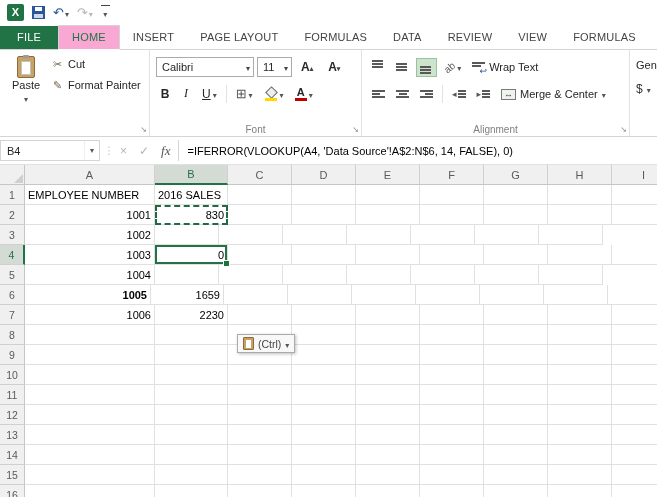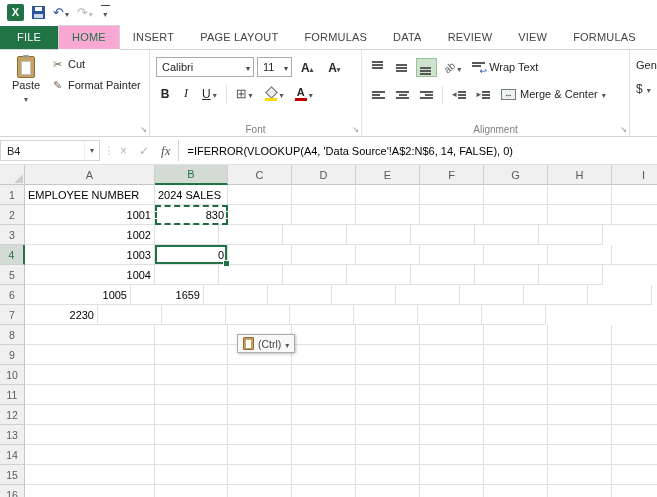--- a/index.html
+++ b/index.html
@@ -44,21 +44,21 @@
   .paste-icon:after { content:""; position:absolute; left:5px; top:-2px; width:6px; height:3px; background:#9a9a9a; border-radius:1px; }
   .clip-col { display:flex; flex-direction:column; gap:3px; padding-top:1px; }
   .sbtn { display:flex; align-items:center; gap:4px; height:18px; padding:0 3px; cursor:default; white-space:nowrap; }
   .sicon { width:13px; text-align:center; color:#7a6a4f; font-size:11px; }
   .copy-icon { position:relative; width:11px; height:12px; flex:none; }
   .copy-icon:before,.copy-icon:after { content:""; position:absolute; width:7px; height:9px; border:1px solid #7a7a7a; background:#fff; }
   .copy-icon:before { left:0; top:0; } .copy-icon:after { left:3px; top:2px; }
 
   
   .fgroup { width:212px; }
-  .frow { display:flex; align-items:flex-end; gap:3px; padding:0 6px; }
+  .frow { display:flex; align-items:center; gap:3px; padding:0 6px; }
   .frow1 { margin-top:7px; } .frow2 { margin-top:7px; }
   .combo { height:20px; border:1px solid #ababab; background:#fff; display:flex; align-items:center; padding:0 3px 0 5px; gap:4px; cursor:default; }
   .combo .dd::after { color:#444; }
   .font-name { width:98px; justify-content:space-between; }
   .font-size { width:35px; justify-content:space-between; }
   .afont { display:flex; align-items:flex-start; gap:0; font-weight:bold; font-size:12px; padding:0 2px; cursor:default; }
   .afont .up::after { content:"▴"; font-size:7px; color:#444; }
   .afont .down::after { content:"▾"; font-size:7px; color:#444; }
   .ibtn { min-width:18px; height:19px; display:flex; align-items:center; justify-content:center; gap:2px;
     padding:0 3px; border:1px solid transparent; cursor:default; }
@@ -381,21 +381,21 @@
           <div class="col-h" style="width: 64px;">F</div>
           <div class="col-h" style="width: 64px;">G</div>
           <div class="col-h" style="width: 64px;">H</div>
           <div class="col-h" style="width: 64px;">I</div>
         </div>
     </div>
     <div id="grid-body">
         <div class="grid-row">
           <div class="row-h">1</div>
           <div class="cell" style="width: 130px;">EMPLOYEE NUMBER</div>
-          <div class="cell" style="width: 73px;">2024 SALES</div>
+          <div class="cell" style="width: 73px;">2016 SALES</div>
           <div class="cell" style="width: 64px;"></div>
           <div class="cell" style="width: 64px;"></div>
           <div class="cell" style="width: 64px;"></div>
           <div class="cell" style="width: 64px;"></div>
           <div class="cell" style="width: 64px;"></div>
           <div class="cell" style="width: 64px;"></div>
           <div class="cell" style="width: 64px;"></div>
         </div>
         <div class="grid-row">
           <div class="row-h">2</div>
@@ -438,32 +438,33 @@
           <div class="cell" style="width: 64px;"></div>
           <div class="cell" style="width: 64px;"></div>
           <div class="cell" style="width: 64px;"></div>
           <div class="cell" style="width: 64px;"></div>
           <div class="cell" style="width: 64px;"></div>
           <div class="cell" style="width: 64px;"></div>
           <div class="cell" style="width: 64px;"></div>
         </div>
         <div class="grid-row">
           <div class="row-h">6</div>
-          <div class="cell right" style="width: 106px;">1005</div>
+          <div class="cell right" style="width: 126px; font-weight: bold;">1005</div>
           <div class="cell right" style="width: 73px;">1659</div>
           <div class="cell" style="width: 64px;"></div>
           <div class="cell" style="width: 64px;"></div>
           <div class="cell" style="width: 64px;"></div>
           <div class="cell" style="width: 64px;"></div>
           <div class="cell" style="width: 64px;"></div>
           <div class="cell" style="width: 64px;"></div>
           <div class="cell" style="width: 64px;"></div>
         </div>
         <div class="grid-row">
           <div class="row-h">7</div>
+          <div class="cell right" style="width: 130px;">1006</div>
           <div class="cell right" style="width: 73px;">2230</div>
           <div class="cell" style="width: 64px;"></div>
           <div class="cell" style="width: 64px;"></div>
           <div class="cell" style="width: 64px;"></div>
           <div class="cell" style="width: 64px;"></div>
           <div class="cell" style="width: 64px;"></div>
           <div class="cell" style="width: 64px;"></div>
           <div class="cell" style="width: 64px;"></div>
         </div>
         <div class="grid-row">

